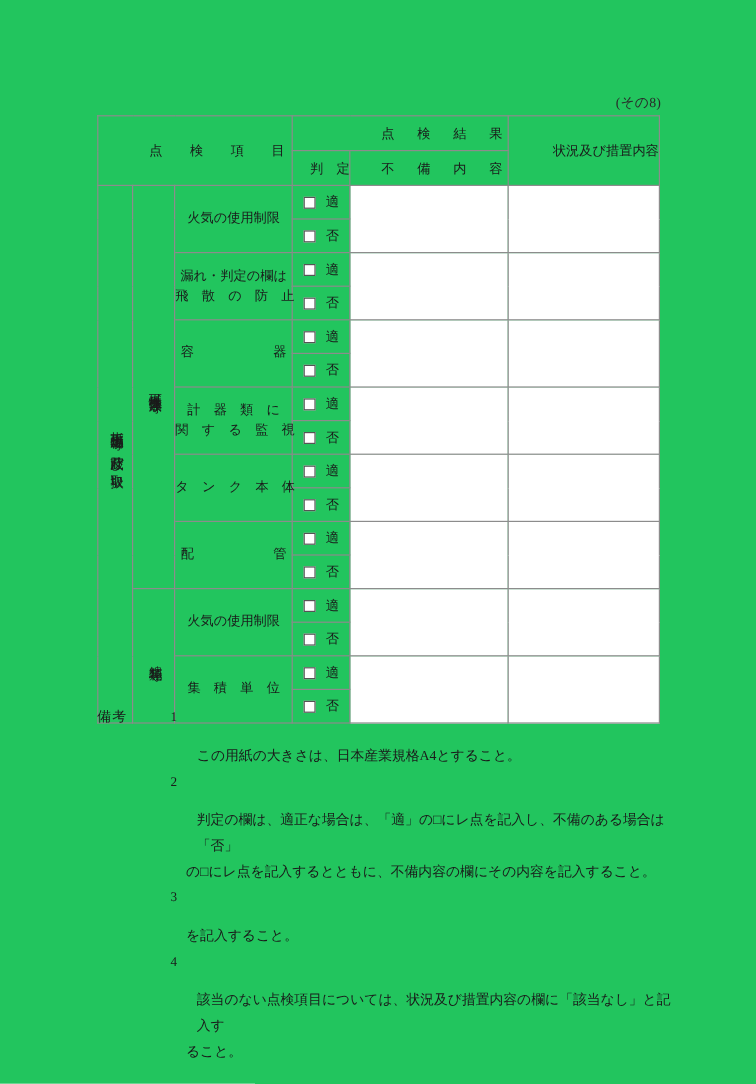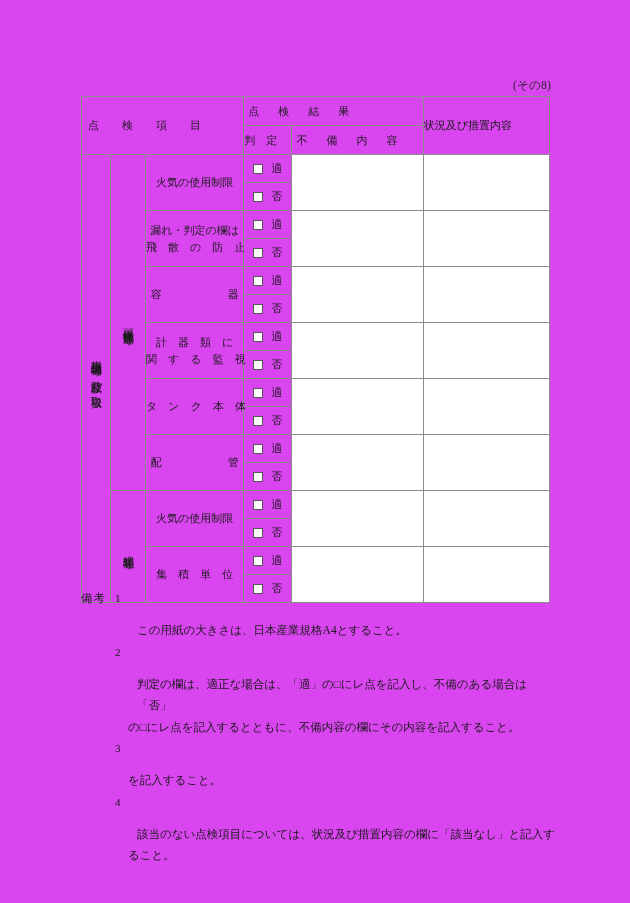--- a/index.html
+++ b/index.html
@@ -13,21 +13,21 @@
     position: relative;
     font-family: "Liberation Serif", "DejaVu Serif", serif;
     color: #1a1a1a;
     background: #fbfbfb;
     overflow: hidden;
   }
 
   .page {
     position: absolute;
     inset: 0;
-    background: #d946ef;
+    background: #22c55e;
   }
 
   
   .page-no {
     position: absolute;
     left: 0;
     top: 78px;
     width: 551px;
     text-align: right;
     font-size: 11.5px;
@@ -48,21 +48,21 @@
     border: 1px solid #8c8c8c;
     padding: 0;
     font-weight: normal;
     font-size: 11px;
     color: #1a1a1a;
     vertical-align: middle;
   }
 
   
   .hd {
-    text-align: left;
+    text-align: right;
     height: 28px;
     font-size: 11.5px;
     letter-spacing: 0.3px;
   }
   .hd-tall { height: 57px; }
   .hd-wide-spaced {
     letter-spacing: 6px;
     text-indent: 6px;
   }
   .hd-spaced {
@@ -124,20 +124,21 @@
     left: 81px;
     top: 588px;
     width: 480px;
     font-size: 11.5px;
     line-height: 21.5px;
     color: #1a1a1a;
   }
   .remarks-row {
     display: flex;
     align-items: flex-start;
+    gap: 27px;
   }
   .rm-label {
     width: 34px;
     flex: 0 0 34px;
     letter-spacing: 1px;
   }
   .rm-body { flex: 1 1 auto; }
   .rm-item {
     display: flex;
     align-items: flex-start;

